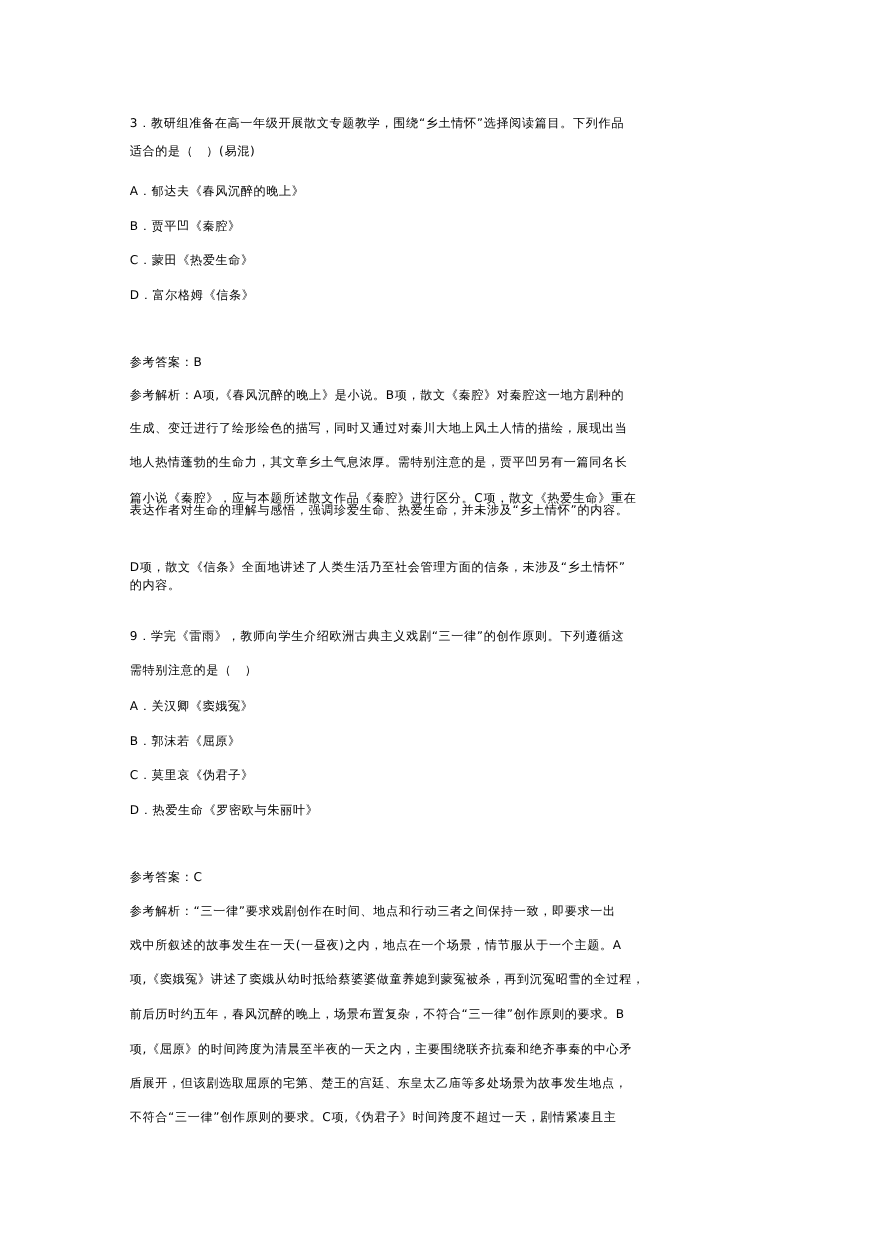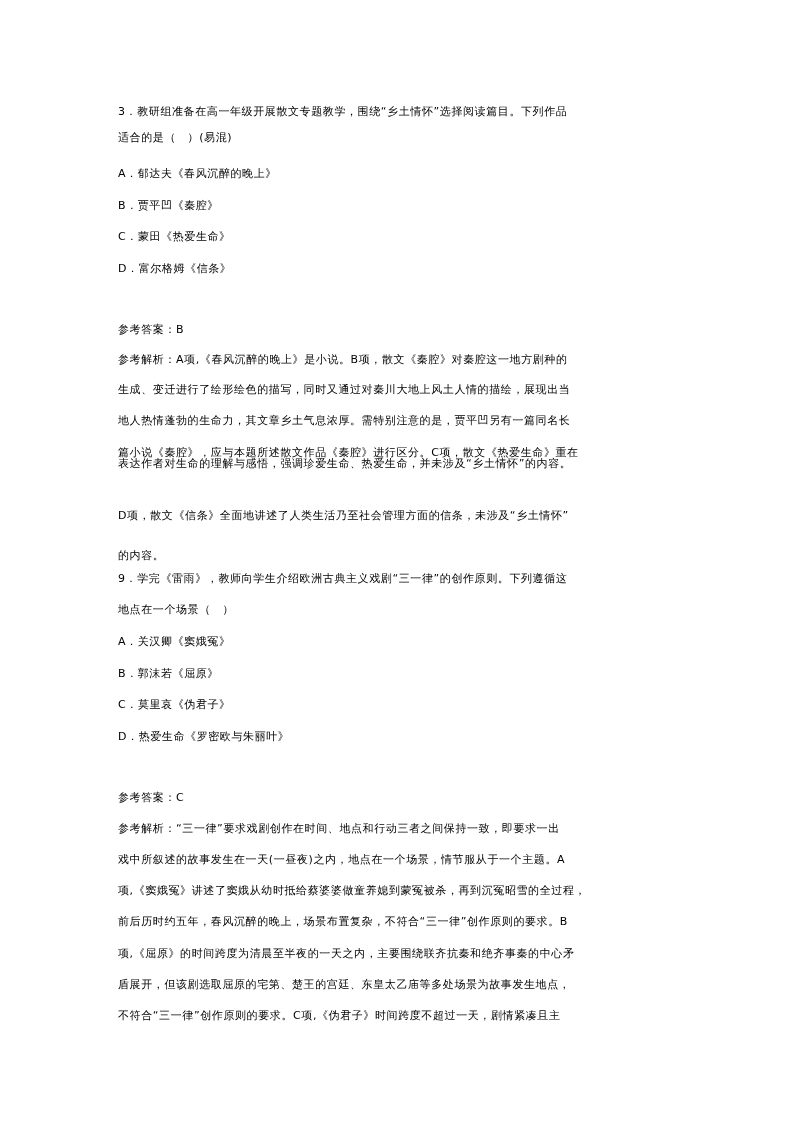--- a/index.html
+++ b/index.html
@@ -20,24 +20,24 @@
   <div class="line" style="top:229px">C．蒙田《热爱生命》</div>
   <div class="line" style="top:261px">D．富尔格姆《信条》</div>
 
   <div class="line" style="top:322px">参考答案：B</div>
   <div class="line" style="top:352px">参考解析：A项,《春风沉醉的晚上》是小说。B项，散文《秦腔》对秦腔这一地方剧种的</div>
   <div class="line" style="top:382px">生成、变迁进行了绘形绘色的描写，同时又通过对秦川大地上风土人情的描绘，展现出当</div>
   <div class="line" style="top:413px">地人热情蓬勃的生命力，其文章乡土气息浓厚。需特别注意的是，贾平凹另有一篇同名长</div>
   <div class="line" style="top:445px">篇小说《秦腔》，应与本题所述散文作品《秦腔》进行区分。C项，散文《热爱生命》重在</div>
   <div class="line" style="top:456px">表达作者对生命的理解与感悟，强调珍爱生命、热爱生命，并未涉及“乡土情怀”的内容。</div>
   <div class="line" style="top:508px">D项，散文《信条》全面地讲述了人类生活乃至社会管理方面的信条，未涉及“乡土情怀”</div>
-  <div class="line" style="top:548px">的内容。</div>
+  <div class="line" style="top:524px">的内容。</div>
 
   <div class="line" style="top:571px">9．学完《雷雨》，教师向学生介绍欧洲古典主义戏剧“三一律”的创作原则。下列遵循这</div>
-  <div class="line" style="top:602px">地点在一个场景（　）</div>
+  <div class="line" style="top:602px">需特别注意的是（　）</div>
   <div class="line" style="top:634px">A．关汉卿《窦娥冤》</div>
   <div class="line" style="top:666px">B．郭沫若《屈原》</div>
   <div class="line" style="top:697px">C．莫里哀《伪君子》</div>
   <div class="line" style="top:729px">D．热爱生命《罗密欧与朱丽叶》</div>
 
   <div class="line" style="top:790px">参考答案：C</div>
   <div class="line" style="top:821px">参考解析：“三一律”要求戏剧创作在时间、地点和行动三者之间保持一致，即要求一出</div>
   <div class="line" style="top:852px">戏中所叙述的故事发生在一天(一昼夜)之内，地点在一个场景，情节服从于一个主题。A</div>
   <div class="line" style="top:883px">项,《窦娥冤》讲述了窦娥从幼时抵给蔡婆婆做童养媳到蒙冤被杀，再到沉冤昭雪的全过程，</div>
   <div class="line" style="top:914px">前后历时约五年，春风沉醉的晚上，场景布置复杂，不符合“三一律”创作原则的要求。B</div>

